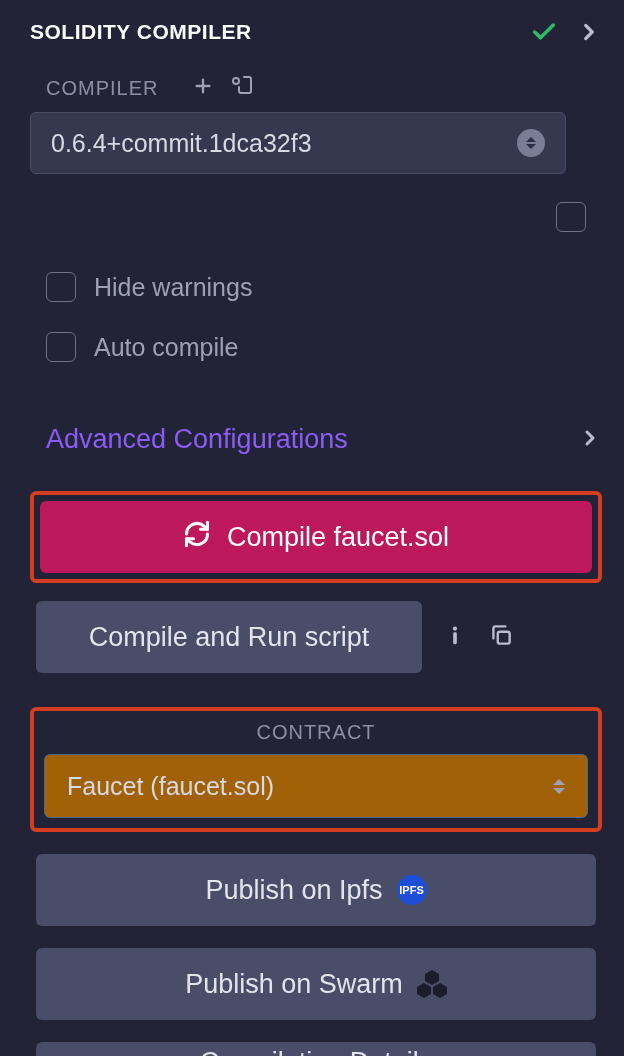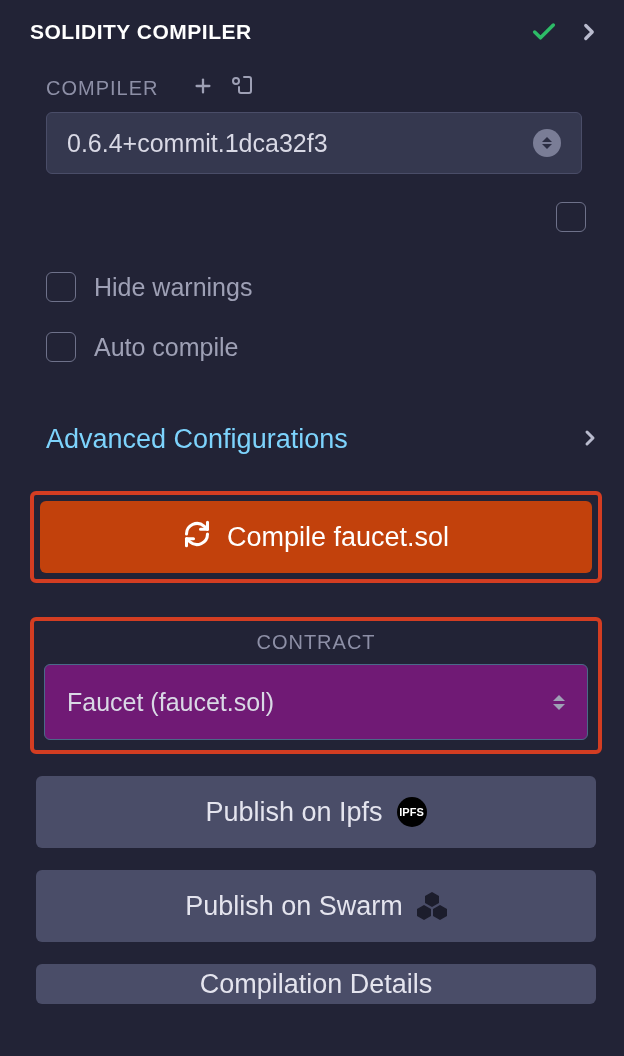--- a/index.html
+++ b/index.html
@@ -7,75 +7,75 @@
   .panel { padding: 18px 22px 0 30px; }
   .header { display: flex; align-items: center; margin-bottom: 28px; }
   .title { font-size: 21px; font-weight: 700; color: #fff; letter-spacing: .5px; flex: 1; }
   .hdr-ic { margin-left: 18px; display:flex; align-items:center; }
 
   .sect-label-row { display:flex; align-items:center; gap:34px; margin-bottom:10px; padding-left:16px;}
   .sect-label { font-size: 20px; letter-spacing: 1px; color: #8d8fa6; }
   .sect-icons { display:flex; gap:16px; align-items:center; color:#8d8fa6;}
 
   .select {
-    height: 62px; width: 536px; margin-left:16px;
+    height: 62px; width: 536px; 
     background: #35384f; border:1px solid #4a4d68; border-radius:6px;
     display:flex; align-items:center; padding: 0 20px; color:#d9d9e5;
     font-size: 25px;
   }
   .select .arrow-knob {
     margin-left:auto; width:28px; height:28px; border-radius:50%;
     background:#7a7d96; display:flex; flex-direction:column; align-items:center; justify-content:center;
   }
   .arrow-knob .tri { width:0;height:0;border-left:5px solid transparent;border-right:5px solid transparent;}
   .arrow-knob .up { border-bottom:5px solid #2b2d42; margin-bottom:2px;}
   .arrow-knob .dn { border-top:5px solid #2b2d42;}
 
   .chk-row { display:flex; align-items:center; gap:18px; font-size:25px; color:#9ea0b5;}
   .chk { width:30px; height:30px; border:1.5px solid #6e718a; border-radius:6px; background:transparent;}
 
   .nightly { justify-content:flex-end; margin-top:28px; padding-right:16px;}
   .opts { margin-top:40px; padding-left:16px; display:flex; flex-direction:column; gap:30px;}
 
   .adv-row { display:flex; align-items:center; margin-top:62px; padding-left:16px;}
-  .adv-label { font-size:27px; color:#7dd3fc;}
+  .adv-label { font-size:27px; color:#8b5cf6;}
   .adv-chev { margin-left:auto; padding-right:0px; color:#b9bbce;}
 
   .redbox { border:4px solid #d33d22; border-radius:6px; }
 
   .compile-wrap { margin-top:36px; padding:6px; }
   .btn-primary {
-    width:100%; height:72px; background:#c2410c; border:none; border-radius:6px;
+    width:100%; height:72px; background:#be185d; border:none; border-radius:6px;
     display:flex; align-items:center; justify-content:center; gap:16px;
     color:#fff; font-size:27px; font-weight:500;
   }
   .btn-secondary {
     height:72px; background:#4a4d68; border:none; border-radius:6px;
     display:flex; align-items:center; justify-content:center; gap:14px;
     color:#e4e4ee; font-size:27px; font-weight:500;
   }
   .row2 { display:flex; align-items:center; gap:22px; margin-top:18px; padding-left:6px;}
   .row2 .btn-secondary { width:386px; }
   .row2 .ic { color:#b9bbce; }
 
   .contract-wrap { margin-top:34px; padding:10px;text-align:center; }
   .contract-label { font-size:20px; letter-spacing:1px; color:#8d8fa6; margin-bottom:10px;}
   .contract-select {
-    height:76px; width:100%; background:#701a75; border:1.5px solid #4a6a88; border-radius:6px;
+    height:64px; width:100%; background:#a16207; border:1.5px solid #4a6a88; border-radius:6px;
     display:flex; align-items:center; padding:0 22px; color:#d9d9e5; font-size:25px;
   }
   .contract-select .sort { margin-left:auto; color:#9ea0b5; display:flex; flex-direction:column; gap:3px;}
   .sort .t{width:0;height:0;border-left:6px solid transparent;border-right:6px solid transparent;border-bottom:6px solid #9ea0b5;}
   .sort .b{width:0;height:0;border-left:6px solid transparent;border-right:6px solid transparent;border-top:6px solid #9ea0b5;}
 
   .pub-col { margin-top:22px; padding:0 6px; display:flex; flex-direction:column; gap:22px;}
   .pub-col .btn-secondary { width:100%; }
 
   .ipfs-badge {
-    width:30px;height:30px;border-radius:50%;background:#000000;
+    width:30px;height:30px;border-radius:50%;background:#1d4ed8;
     display:flex;align-items:center;justify-content:center;
     color:#fff;font-size:11px;font-weight:700;
   }
   .swarm-ic svg { display:block; }
 
   .cut { height:40px; }
 </style>
 </head>
 <body>
 
@@ -152,20 +152,37 @@
             <path d="M21 2v6h-6"></path>
             <path d="M3 12a9 9 0 0 1 15-6.7L21 8"></path>
             <path d="M3 22v-6h6"></path>
             <path d="M21 12a9 9 0 0 1-15 6.7L3 16"></path>
           </svg>
       </span>
       <span>Compile faucet.sol</span>
     </button>
   </div>
 
+  <div class="row2">
+    <button class="btn-secondary">
+      <span>Compile and Run script</span>
+    </button>
+    <span class="ic">
+      <svg width="22" height="28" viewBox="0 0 24 24" fill="#b9bbce">
+          <circle cx="12" cy="5" r="2.3"></circle>
+          <rect x="10" y="9" width="4" height="13" rx="1.5"></rect>
+        </svg>
+    </span>
+    <span class="ic">
+      <svg width="26" height="26" viewBox="0 0 24 24" fill="none" stroke="#b9bbce" stroke-width="2.2" stroke-linecap="round" stroke-linejoin="round">
+          <rect x="9" y="9" width="11" height="11" rx="2"></rect>
+          <path d="M5 15V6a2 2 0 0 1 2-2h9"></path>
+        </svg>
+    </span>
+  </div>
 
   <div class="redbox contract-wrap">
     <div class="contract-label">CONTRACT</div>
     <div class="contract-select">
       <span>Faucet (faucet.sol)</span>
       <span class="sort">
           <span class="t"></span>
           <span class="b"></span>
         </span>
     </div>

